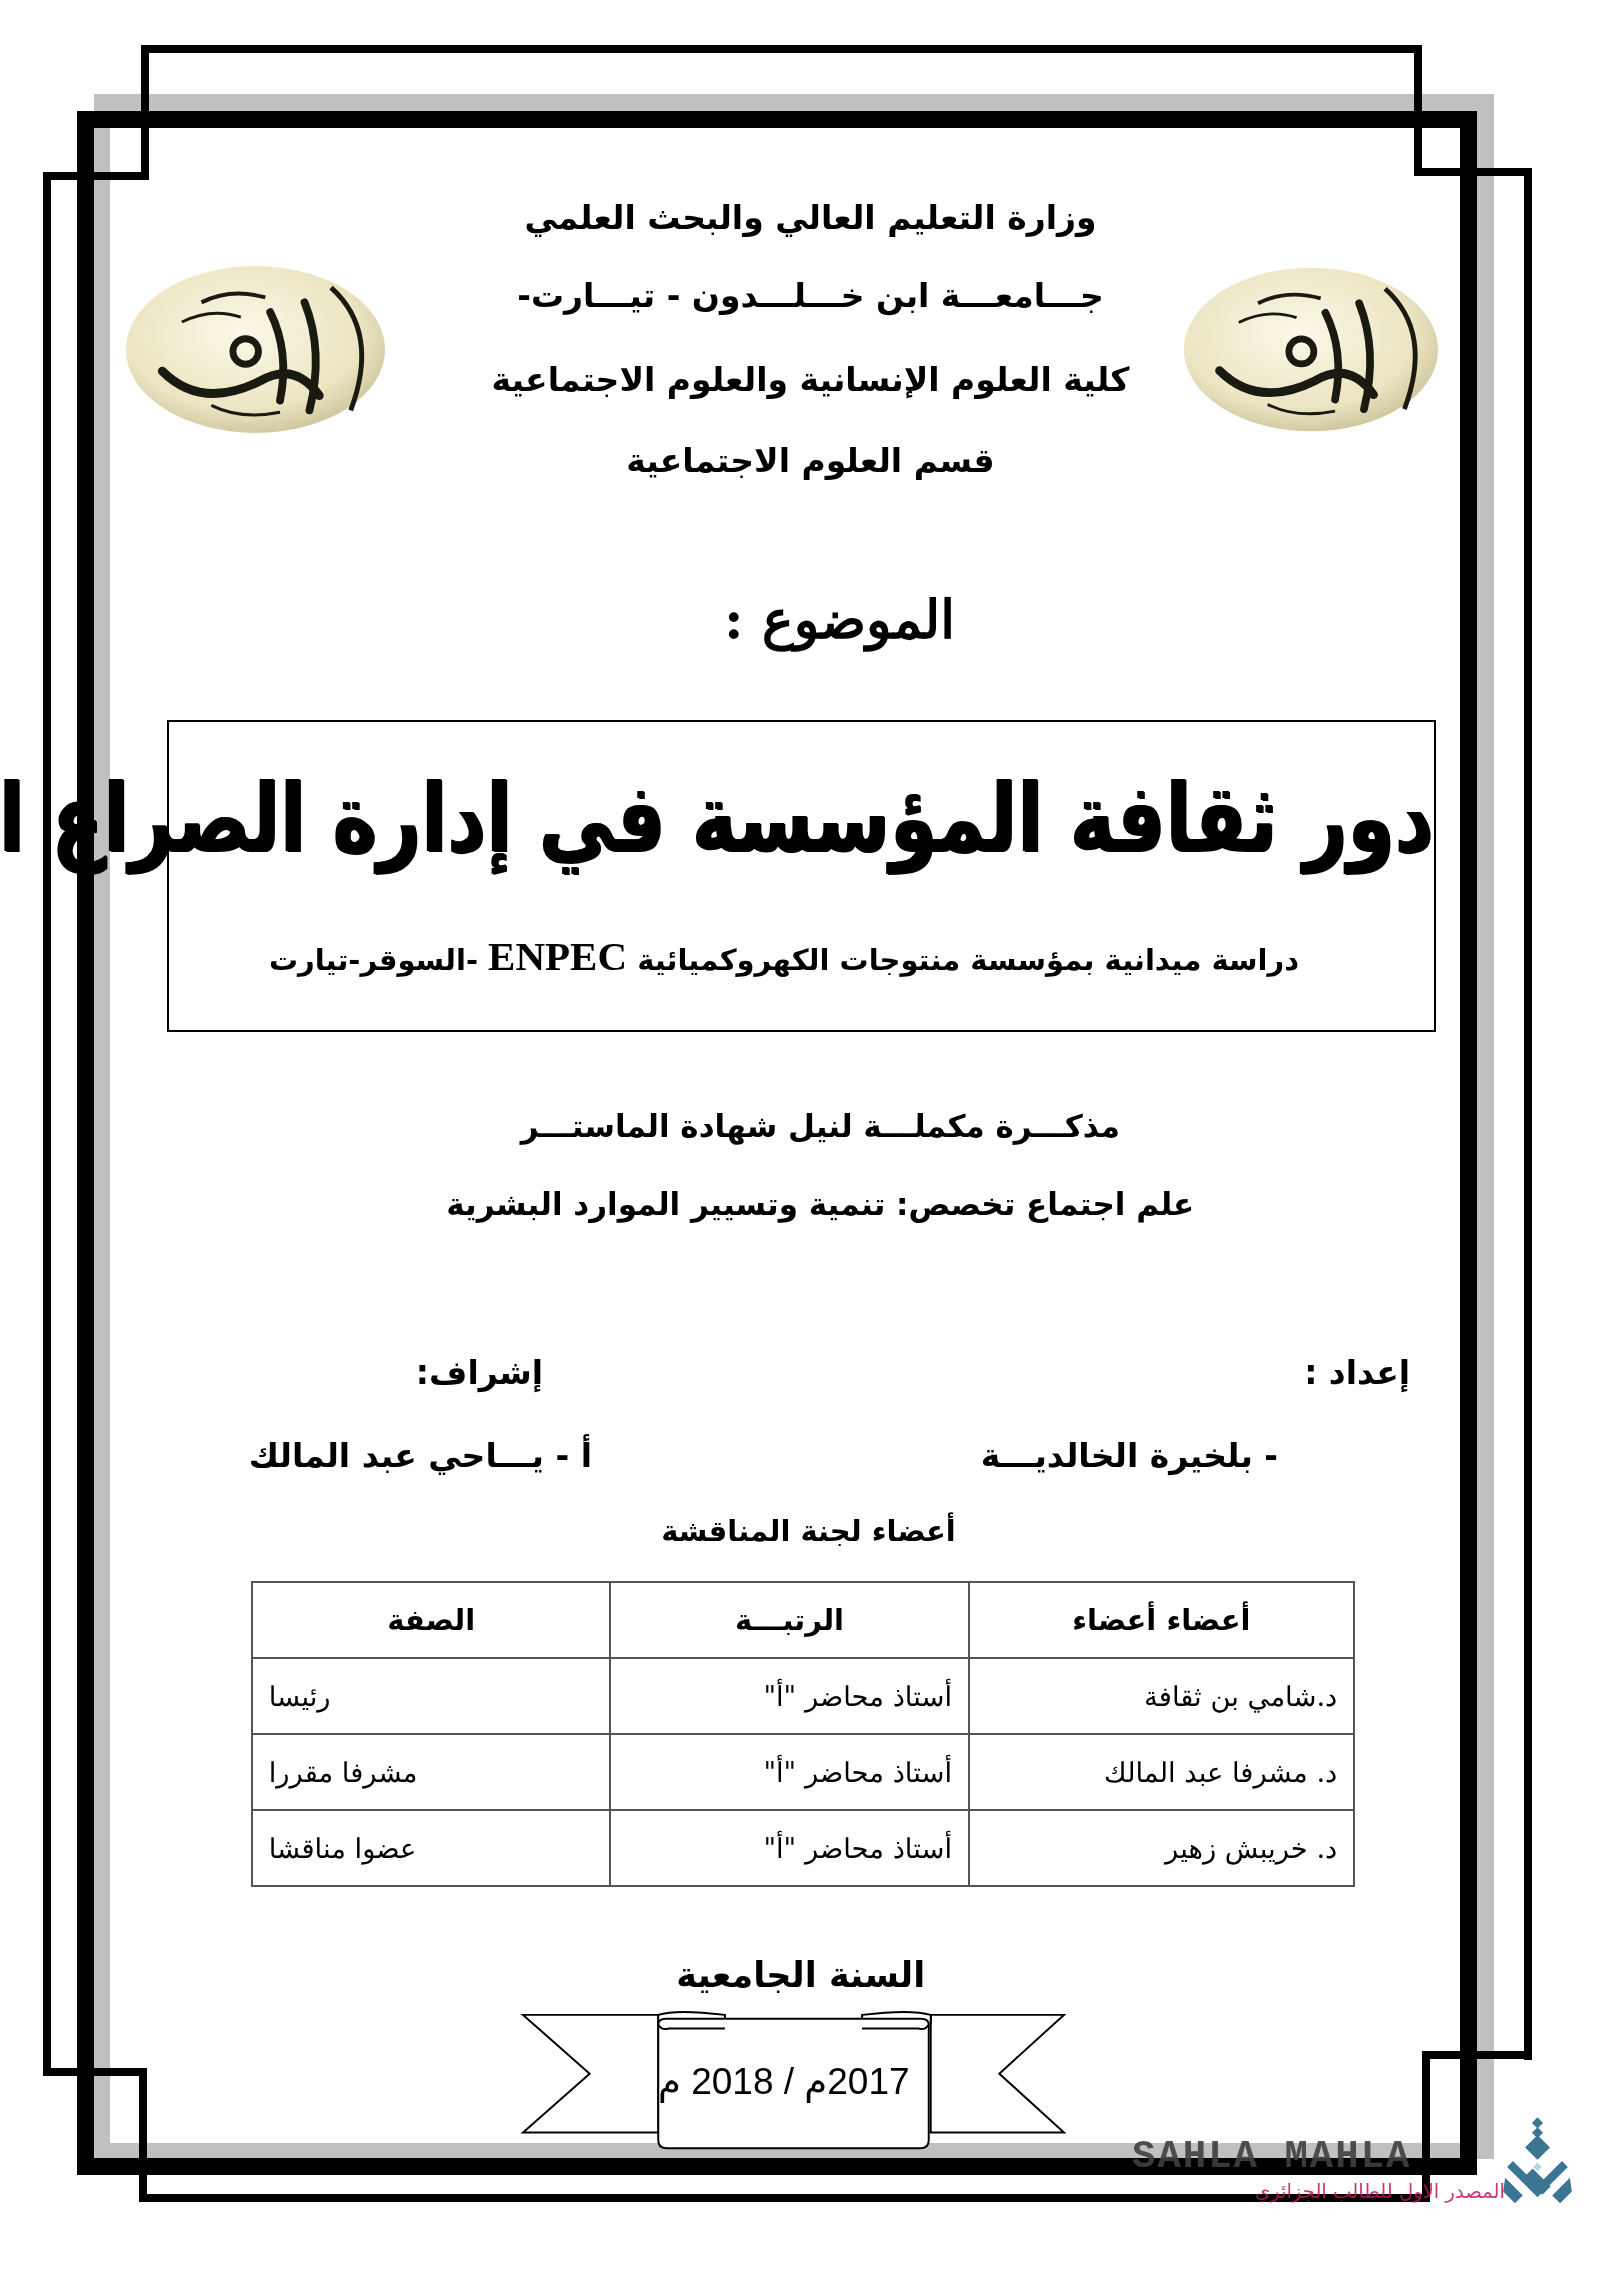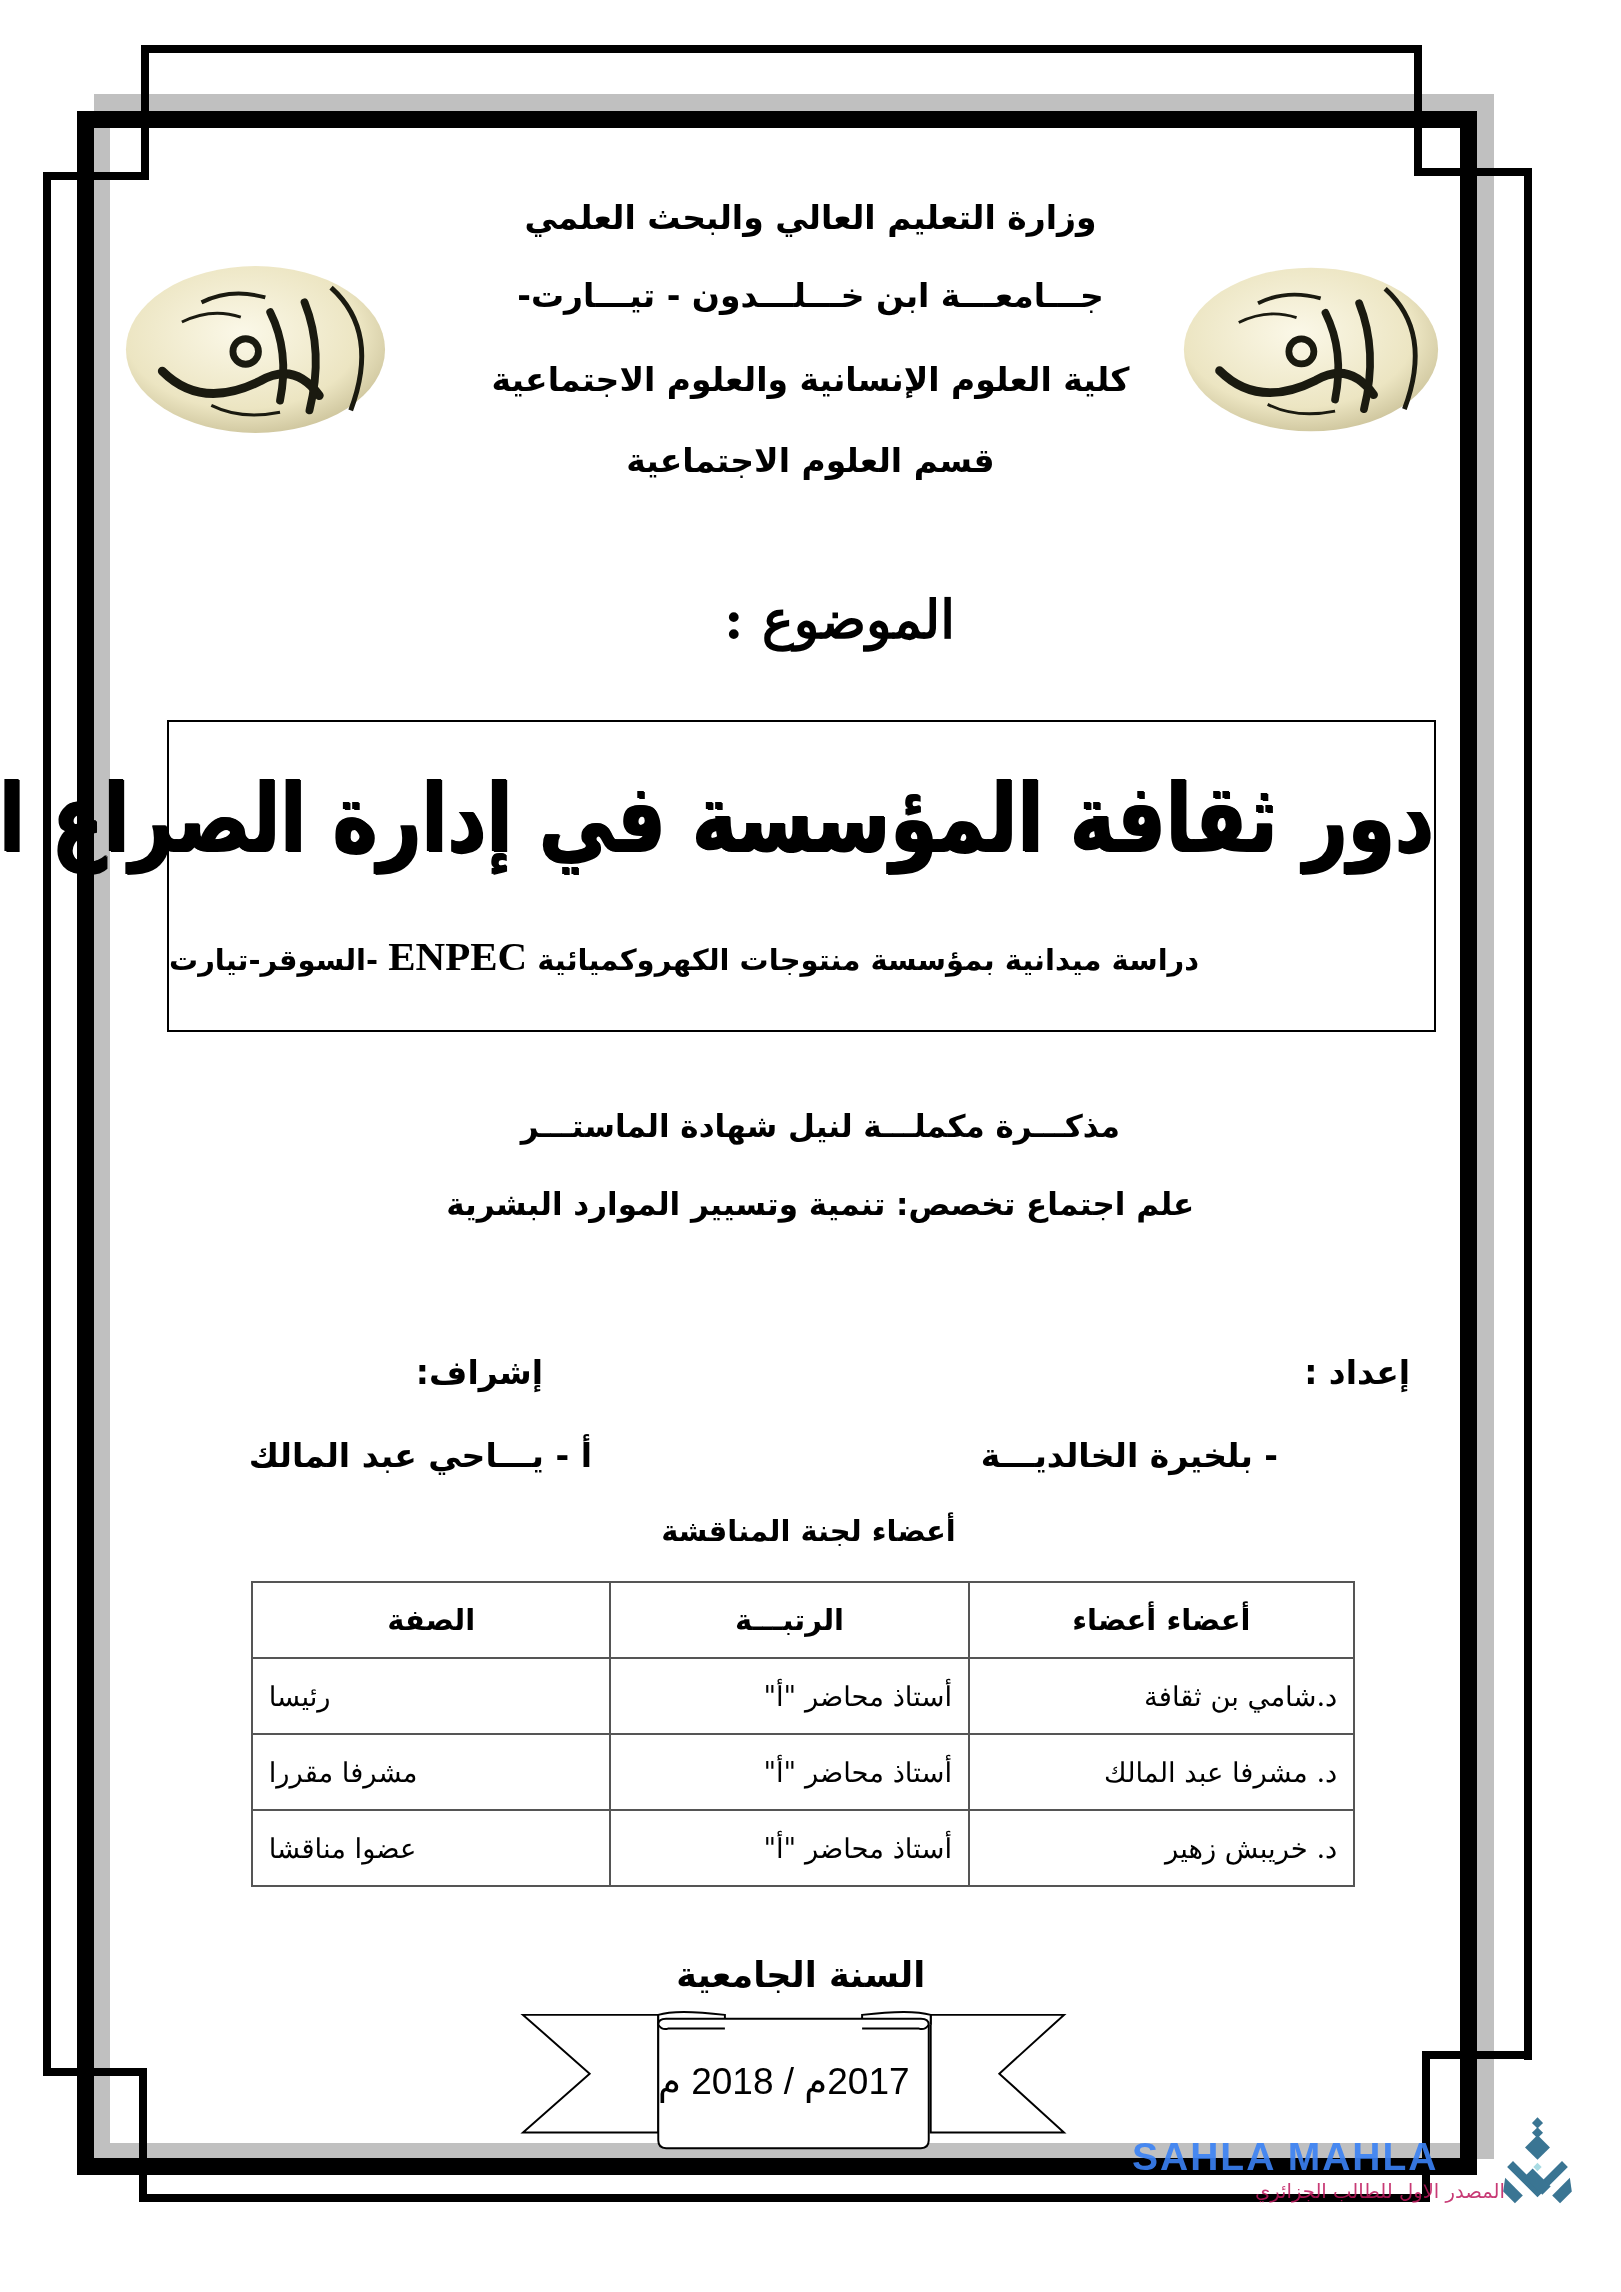--- a/index.html
+++ b/index.html
@@ -33,22 +33,22 @@
   .committee th { font-family:"DejaVu Sans", sans-serif; font-weight:bold; font-size:29px; text-align:center; }
   .committee td.c-name { text-align:right; width:386px; }
   .committee td.c-rank { text-align:right; width:359px; }
   .committee td.c-role { text-align:left; width:359px; }
 
   
   .year-label { font-family:"DejaVu Sans", sans-serif; font-weight:bold; font-size:35px; }
   .year-text { font-family:"Liberation Sans", sans-serif; font-size:37px; white-space:nowrap; }
 
   
-  .wm-latin { font-family:Liberation Sans, sans-serif; font-weight:bold; font-size:39px; letter-spacing:2px;
-              color:#3b82f6; opacity:0.9; white-space:nowrap; }
+  .wm-latin { font-family:Liberation Mono, monospace; font-weight:bold; font-size:39px; letter-spacing:2px;
+              color:#404040; opacity:0.9; white-space:nowrap; }
   .wm-arabic { font-family:"DejaVu Sans", sans-serif; font-size:19.6px; color:#be185d; opacity:0.85; white-space:nowrap; }
 </style>
 </head>
 <body>
 
 <div>
 
   <div class="gry" style="left:94px;top:94px;width:1400px;height:16.7px;"></div>
   <div class="gry" style="left:1477px;top:94px;width:16.7px;height:2064px;"></div>
   <div class="gry" style="left:93px;top:111px;width:16.7px;height:2048px;"></div>
@@ -117,21 +117,21 @@
 
 <div class="center-line rtl hdr" style="top:198px;">وزارة التعليم العالي والبحث العلمي</div>
 <div class="center-line rtl hdr" style="top:276px;">جـــامعـــة ابن خـــلـــدون - تيـــارت-</div>
 <div class="center-line rtl hdr" style="top:360px;">كلية العلوم الإنسانية والعلوم الاجتماعية</div>
 <div class="center-line rtl hdr" style="top:441px;">قسم العلوم الاجتماعية</div>
 
 <div class="center-line rtl subject-label" style="top:588px;left:29px;">الموضوع :</div>
 
 <div class="title-box">
   <div class="abs rtl main-title" style="left:0;width:1265px;top:51px;text-align:center;white-space:nowrap;">دور ثقافة المؤسسة في إدارة الصراع التنظيمي</div>
-  <div class="abs rtl sub-title" style="left:0;width:1230px;top:210px;text-align:left;white-space:nowrap;">
+  <div class="abs rtl sub-title" style="left:0;width:1230px;top:210px;text-align:center;white-space:nowrap;">
     <span>دراسة ميدانية بمؤسسة منتوجات الكهروكميائية</span>
     <span class="latin">ENPEC</span>
     <span>-السوقر-تيارت</span>
   </div>
 </div>
 
 <div class="center-line rtl memo" style="top:1108px;left:9.8px;">مذكـــرة مكملـــة لنيل شهادة الماستـــر</div>
 <div class="center-line rtl memo" style="top:1186px;left:9.8px;">علم اجتماع تخصص: تنمية وتسيير الموارد البشرية</div>
 
 <div class="abs rtl label-bold" style="right:211px;top:1353px;">إعداد :</div>

